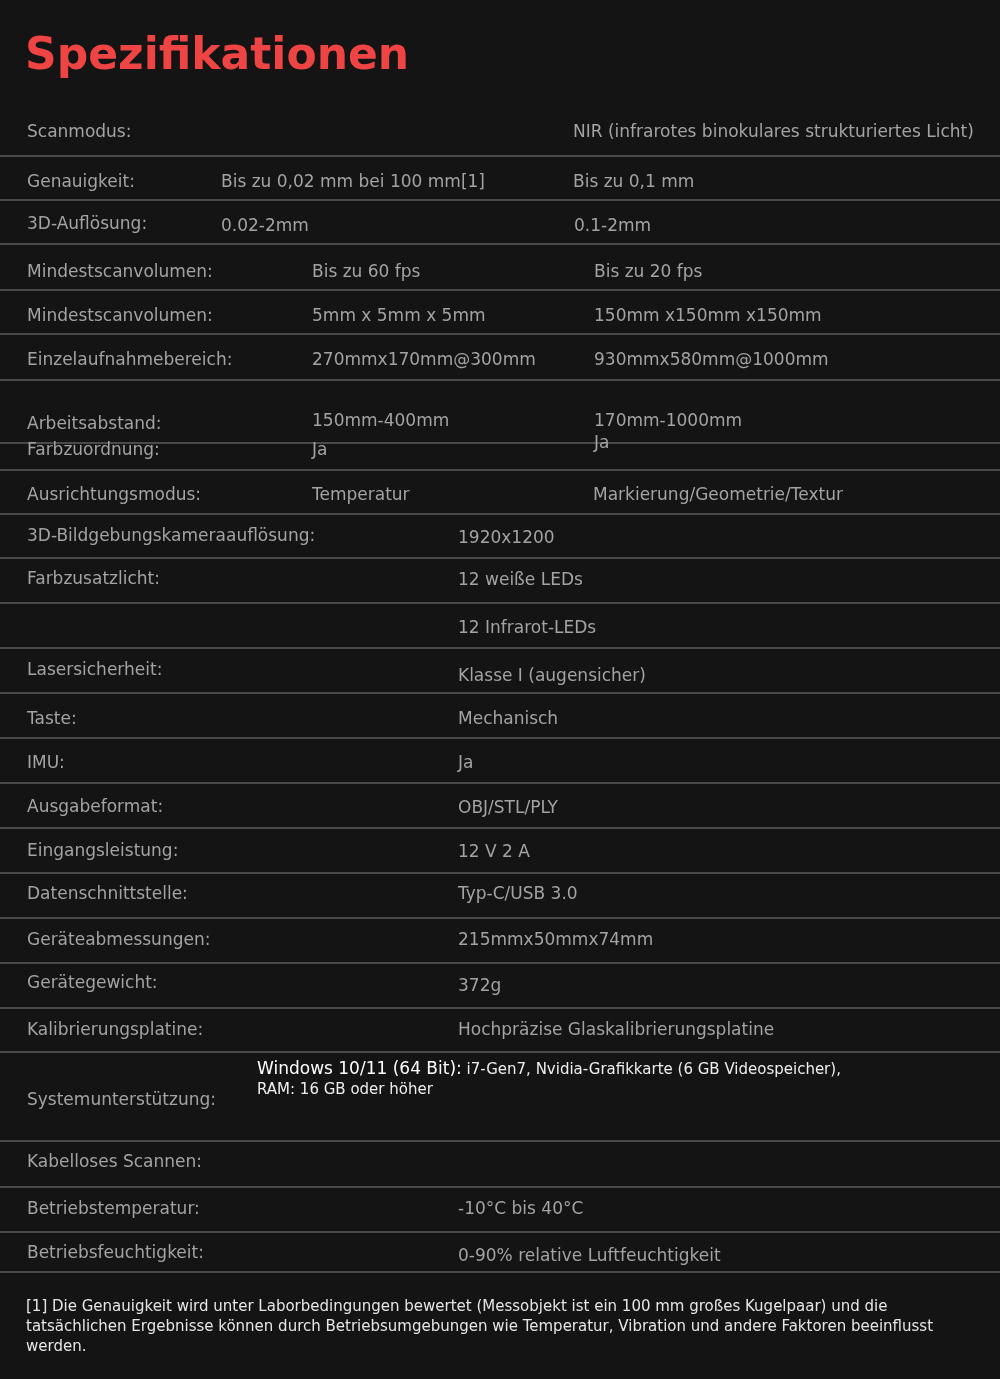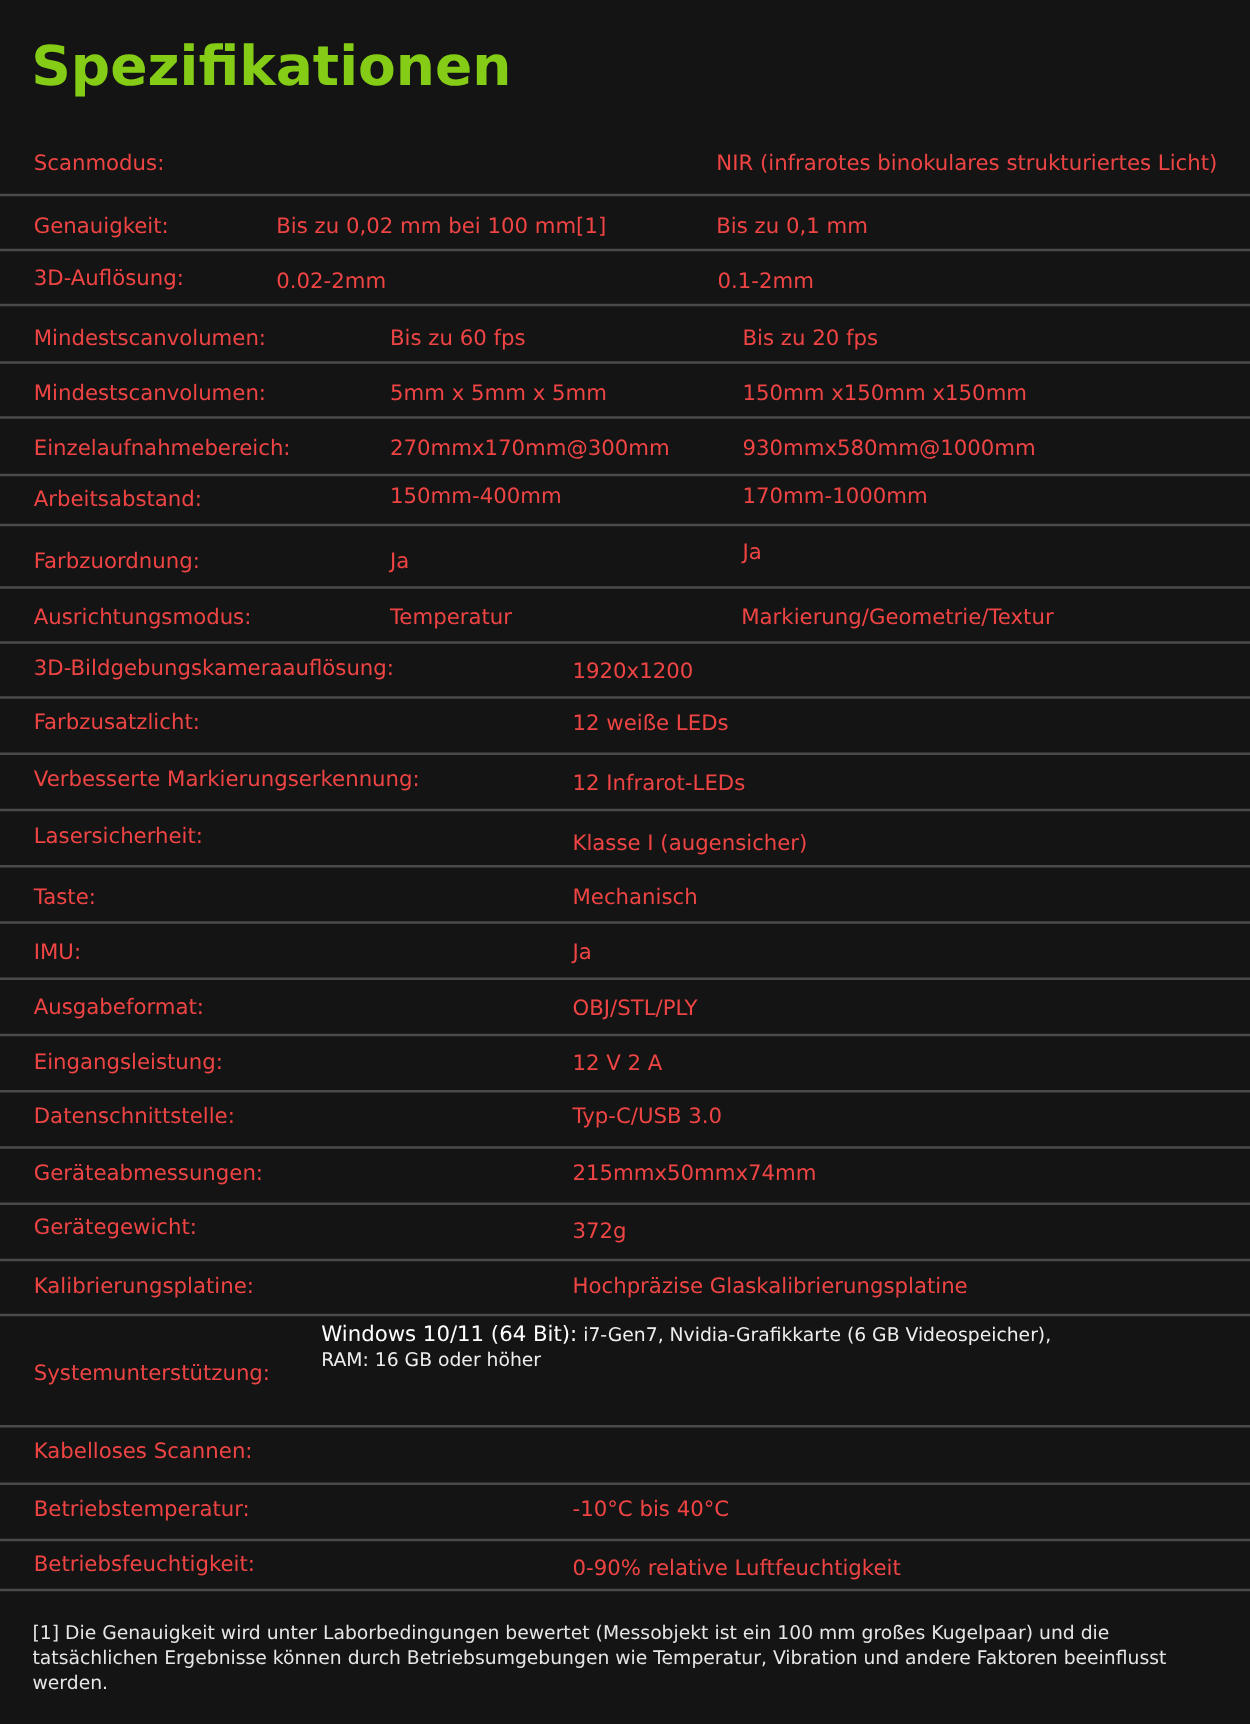--- a/index.html
+++ b/index.html
@@ -1,19 +1,19 @@
 <!DOCTYPE html>
 <html><head>
 <meta charset="utf-8">
 <style>
   html,body{margin:0;padding:0;}
   body{width:1000px;height:1379px;background:#141414;color:#f2f2f2;font-family:"DejaVu Sans",sans-serif;position:relative;overflow:hidden;}
-  .title{position:absolute;left:25px;top:28px;font-size:44px;font-weight:bold;color:#84cc16;letter-spacing:0px;text-align:right;}
+  .title{position:absolute;left:25px;top:28px;font-size:44px;font-weight:bold;color:#ef4444;letter-spacing:0px;text-align:right;}
   .row{position:absolute;left:0;width:1000px;border-bottom:2px solid #4a4a4a;}
-  .cell{position:absolute;font-size:17px;white-space:nowrap;color:#ef4444;}
+  .cell{position:absolute;font-size:17px;white-space:nowrap;color:#a3a3a3;}
   .lbl{left:27px;}
   .sys{position:absolute;left:257px;font-size:15px;line-height:20px;color:#eee;}
   .sys b{font-weight:normal;font-size:17px;color:#fff;}
   .foot{position:absolute;left:26px;top:1296px;width:940px;font-size:15px;line-height:20px;color:#e6e6e6;}
 </style>
 </head>
 <body>
 
 <div class="title">Spezifikationen</div>
 
@@ -39,21 +39,21 @@
 <div class="row" style="top:291px;height:42px">
   <span class="cell lbl" style="top:14px">Mindestscanvolumen:</span>
   <span class="cell" style="left:312px;top:14px">5mm x 5mm x 5mm</span>
   <span class="cell" style="left:594px;top:14px">150mm x150mm x150mm</span>
 </div>
 <div class="row" style="top:335px;height:44px">
   <span class="cell lbl" style="top:14px">Einzelaufnahmebereich:</span>
   <span class="cell" style="left:312px;top:14px">270mmx170mm@300mm</span>
   <span class="cell" style="left:594px;top:14px">930mmx580mm@1000mm</span>
 </div>
-<div class="row" style="top:377px;height:42px">
+<div class="row" style="top:400px;height:42px">
   <span class="cell lbl" style="top:13px">Arbeitsabstand:</span>
   <span class="cell" style="left:312px;top:10px">150mm-400mm</span>
   <span class="cell" style="left:594px;top:10px">170mm-1000mm</span>
 </div>
 <div class="row" style="top:425px;height:44px">
   <span class="cell lbl" style="top:14px">Farbzuordnung:</span>
   <span class="cell" style="left:312px;top:14px">Ja</span>
   <span class="cell" style="left:594px;top:7px">Ja</span>
 </div>
 <div class="row" style="top:471px;height:42px">
@@ -64,21 +64,20 @@
 
 <div class="row" style="top:515px;height:42px">
   <span class="cell lbl" style="top:10px">3D-Bildgebungskameraauflösung:</span>
   <span class="cell" style="left:458px;top:12px">1920x1200</span>
 </div>
 <div class="row" style="top:559px;height:43px">
   <span class="cell lbl" style="top:9px">Farbzusatzlicht:</span>
   <span class="cell" style="left:458px;top:10px">12 weiße LEDs</span>
 </div>
 <div class="row" style="top:604px;height:43px">
-  <span class="cell lbl" style="top:10px">Verbesserte Markierungserkennung:</span>
   <span class="cell" style="left:458px;top:13px">12 Infrarot-LEDs</span>
 </div>
 <div class="row" style="top:649px;height:43px">
   <span class="cell lbl" style="top:10px">Lasersicherheit:</span>
   <span class="cell" style="left:458px;top:16px">Klasse I (augensicher)</span>
 </div>
 <div class="row" style="top:694px;height:43px">
   <span class="cell lbl" style="top:14px">Taste:</span>
   <span class="cell" style="left:458px;top:14px">Mechanisch</span>
 </div>

